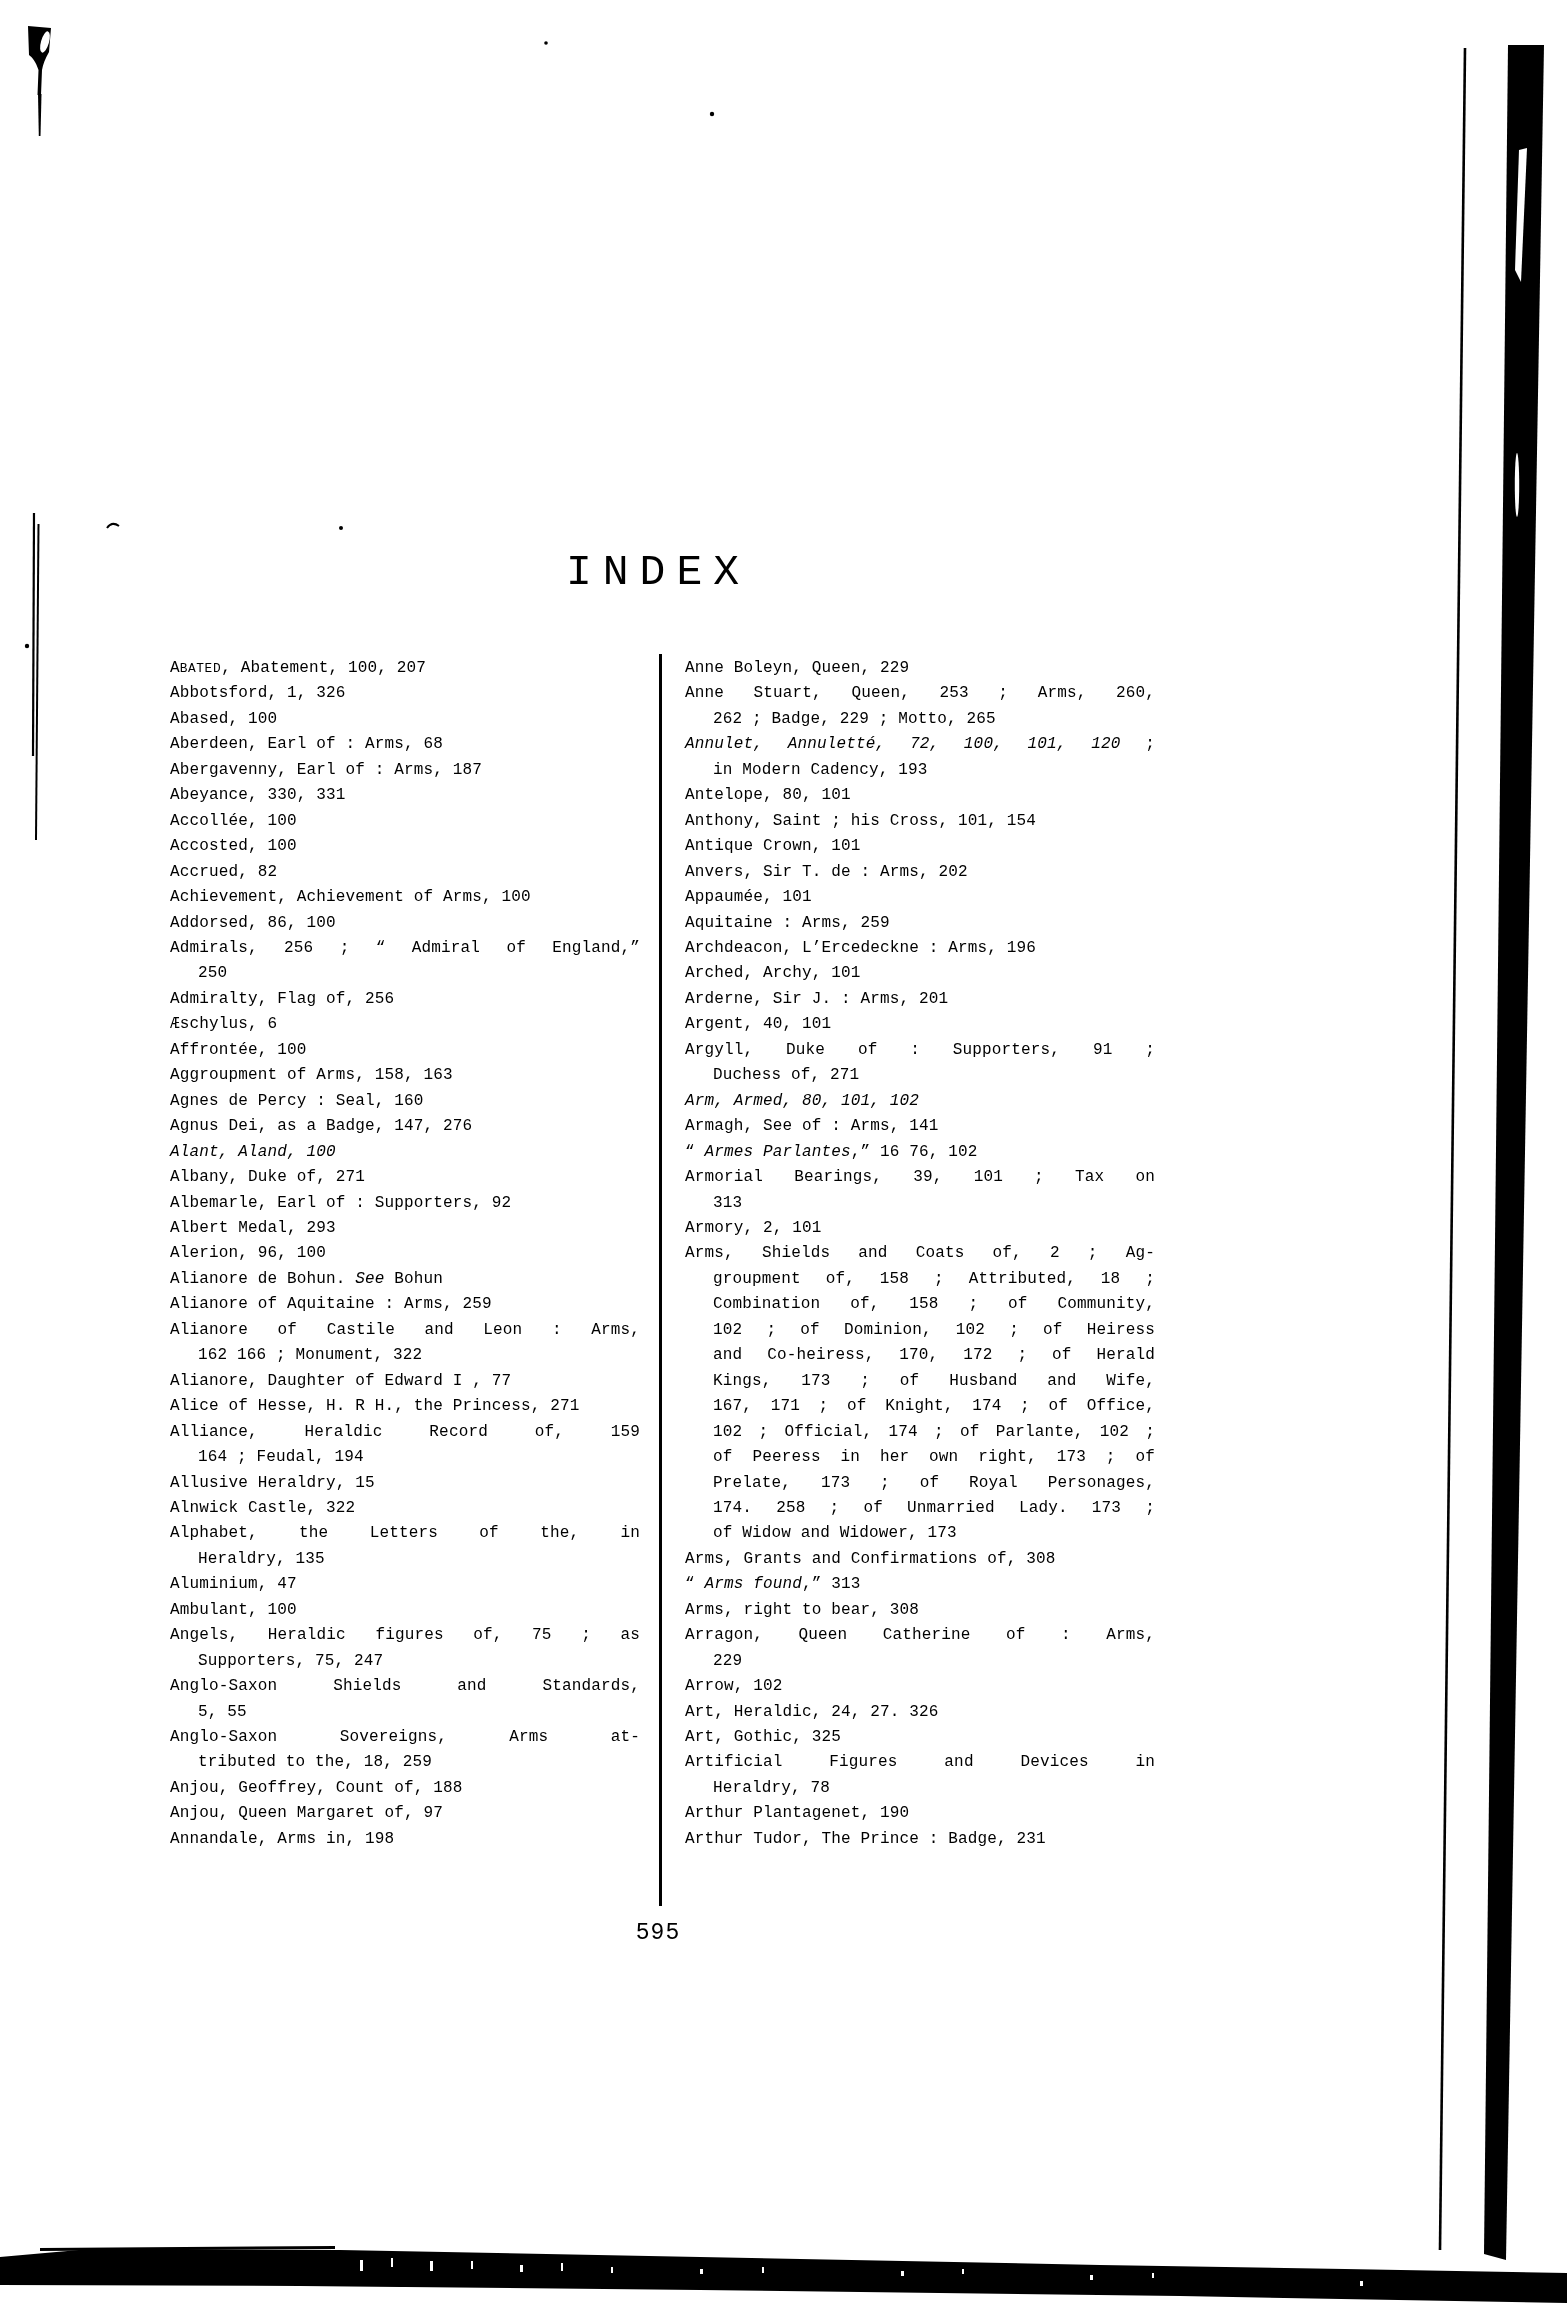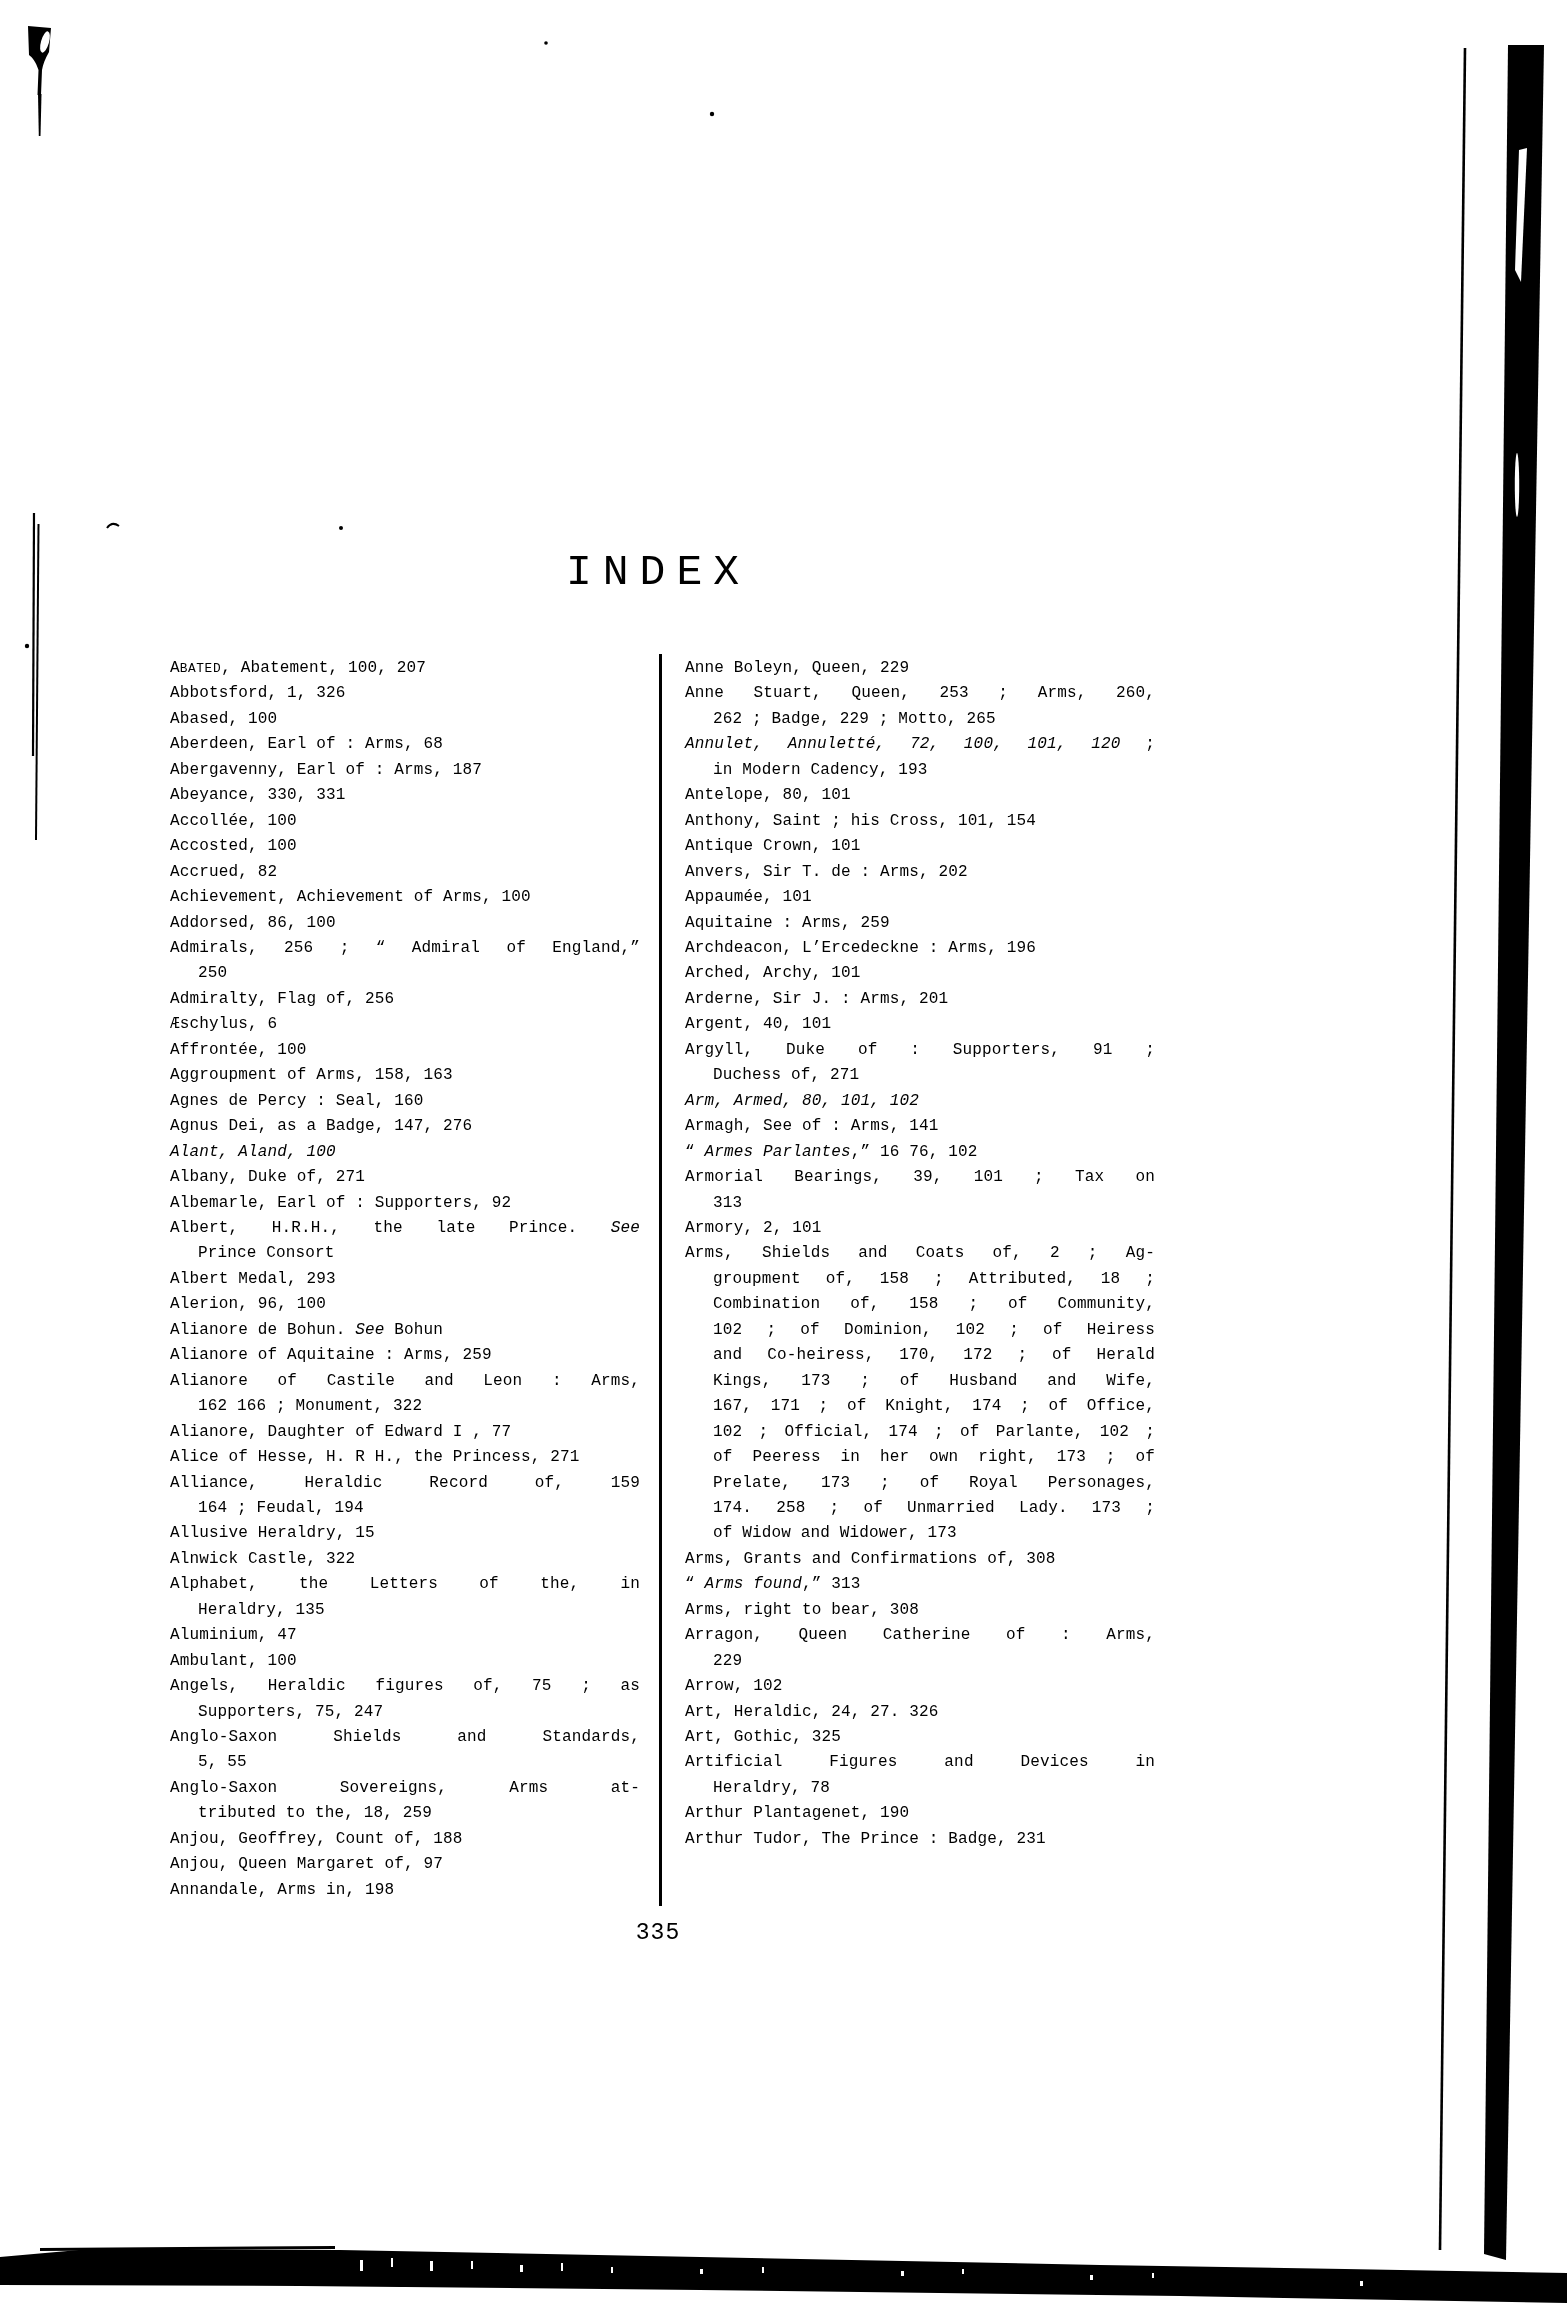--- a/index.html
+++ b/index.html
@@ -99,24 +99,20 @@
         <div class="line">Agnus Dei, as a Badge, 147, 276</div>
       </div>
       <div class="entry">
         <div class="line"><i>Alant, Aland, 100</i></div>
       </div>
       <div class="entry">
         <div class="line">Albany, Duke of, 271</div>
       </div>
       <div class="entry">
         <div class="line">Albemarle, Earl of : Supporters, 92</div>
-      </div>
-      <div class="entry">
-        <div class="line jl">Albert, H.R.H., the late Prince. <i>See</i></div>
-        <div class="line cont">Prince Consort</div>
       </div>
       <div class="entry">
         <div class="line">Albert Medal, 293</div>
       </div>
       <div class="entry">
         <div class="line">Alerion, 96, 100</div>
       </div>
       <div class="entry">
         <div class="line">Alianore de Bohun. <i>See</i> Bohun</div>
       </div>
@@ -278,21 +274,21 @@
         <div class="line cont">Heraldry, 78</div>
       </div>
       <div class="entry">
         <div class="line">Arthur Plantagenet, 190</div>
       </div>
       <div class="entry">
         <div class="line">Arthur Tudor, The Prince : Badge, 231</div>
       </div>
     </div>
 
-  <div class="page-number">335</div>
+  <div class="page-number">595</div>
 
   <svg class="artifacts" width="1567" height="2310" viewBox="0 0 1567 2310">
 
     <g>
       <path d="M28,26 L51,28 L49,52 C45,59 43,64 42,70 L41,95 L37.5,95 L38.5,70 C36,62 32,57 29,55 Z" fill="#000"></path>
       <ellipse cx="45" cy="42" rx="4" ry="11" transform="rotate(16 45 42)" fill="#fff"></ellipse>
       <path d="M38,94 L41.5,94 L40.5,136 L38.8,136 Z" fill="#000"></path>
     </g>
 
     <g>

